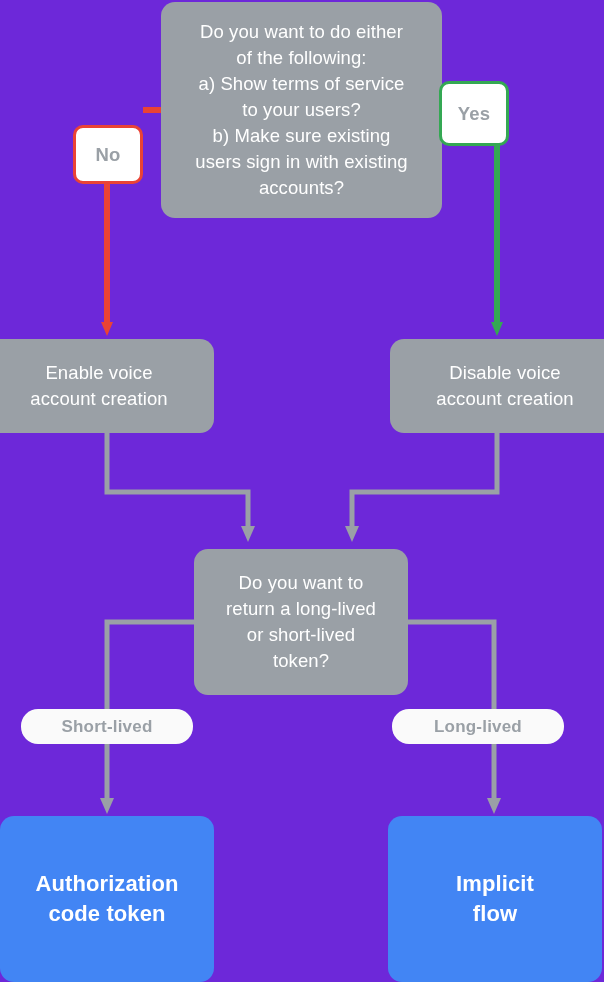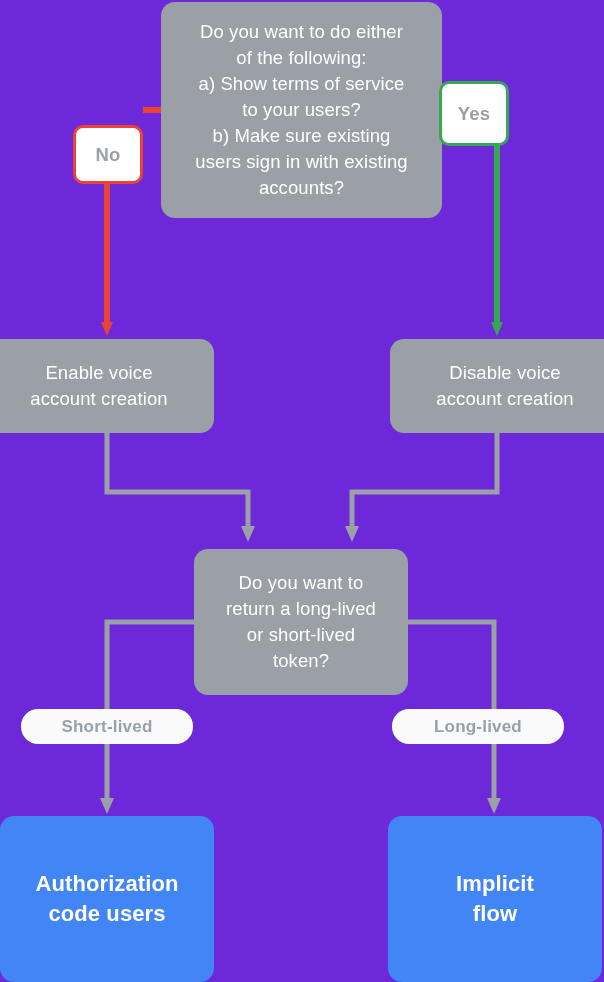--- a/index.html
+++ b/index.html
@@ -151,21 +151,21 @@
   <div class="node edge-label" style="left:21px; top:709px; width:172px; height:35px;">
     <span>Short-lived</span>
   </div>
 
   <div class="node edge-label" style="left:392px; top:709px; width:172px; height:35px;">
     <span>Long-lived</span>
   </div>
 
   <div class="node blue-box" style="left:0px; top:816px; width:214px; height:166px; padding:0 10px;">
     <span>Authorization
-code users</span>
+code token</span>
   </div>
 
   <div class="node blue-box" style="left:388px; top:816px; width:214px; height:166px; padding:0 18px;">
     <span>Implicit
 flow</span>
   </div>
 
 </div>
 
 </body></html>

